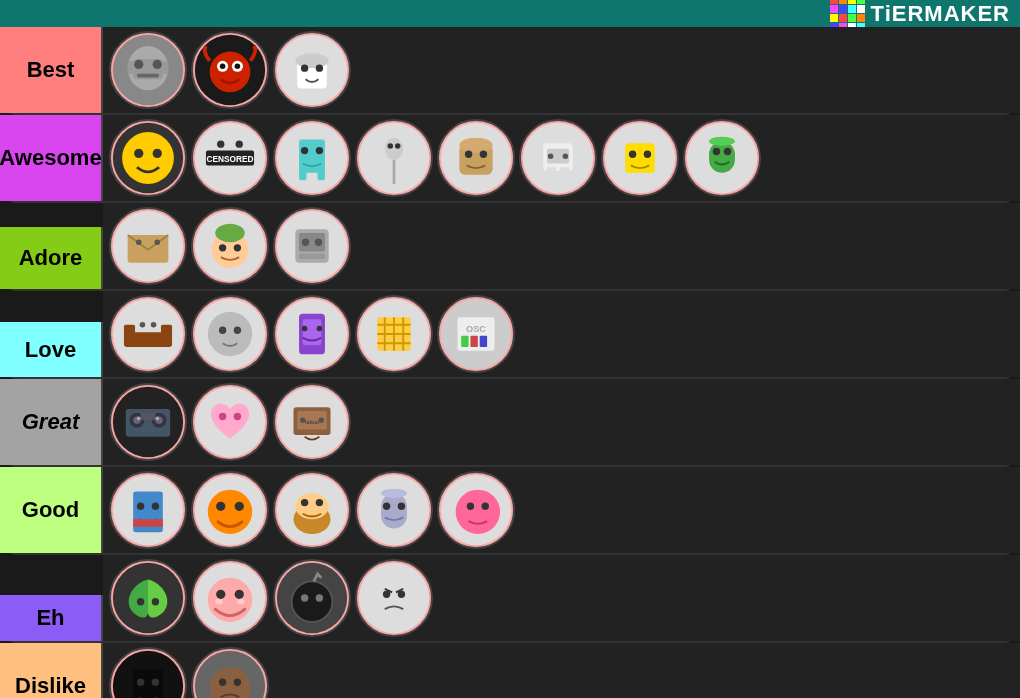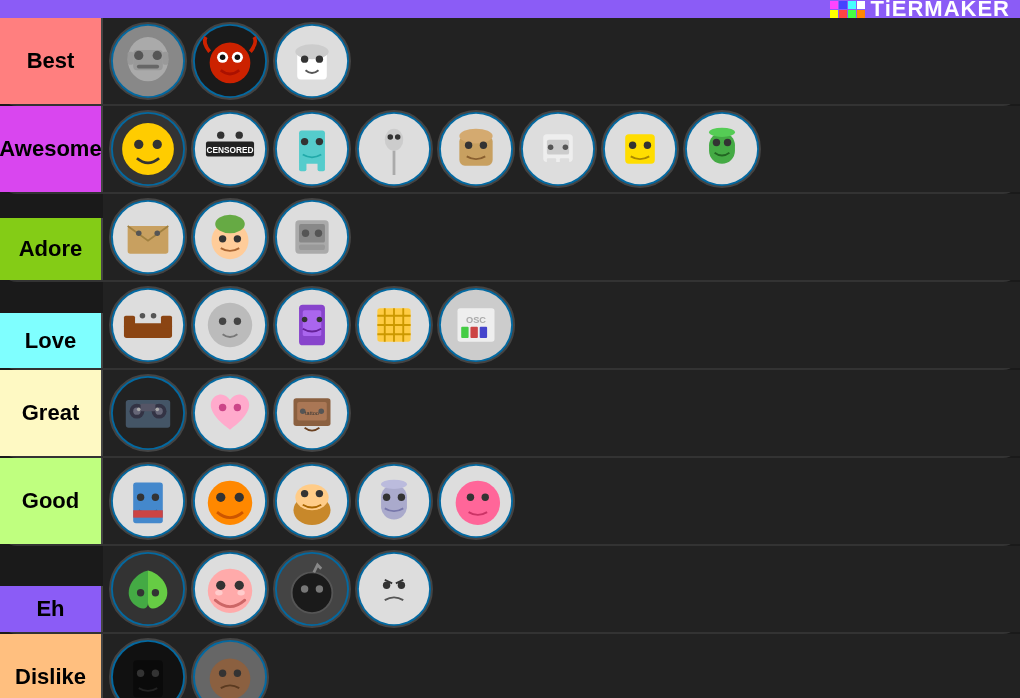--- a/index.html
+++ b/index.html
@@ -56,45 +56,45 @@
       padding: 4px 6px;
       gap: 4px;
       flex: 1;
       background: #222;
     }
     .tier-item {
       width: 78px;
       height: 78px;
       border-radius: 50%;
       overflow: hidden;
-      background: #0369a1;
+      background: #fca5a5;
       flex-shrink: 0;
       border: 2px solid #444;
       display: flex;
       align-items: flex-end;
       justify-content: center;
     }
     .tier-item svg {
       width: 100%;
       height: 100%;
     }
 
     
     .best-label { background: #ff7f7f; }
     .awesome-label { background: #d946ef; }
     .adore-label { background: #84cc16; margin-top: 24px; }
     .love-label { background: #7fffff; margin-top: 31px; }
-    .great-label { background: #fef9c3; }
+    .great-label { background: #a3a3a3; font-style: italic; }
     .good-label { background: #bfff7f; }
     .eh-label { background: #8b5cf6; margin-top: 40px; }
     .dislike-label { background: #ffbf7f; }
 
     .top-bar {
-      background: #8b5cf6;
-      height: 18px;
+      background: #0f766e;
+      height: 27px;
       display: flex;
       align-items: center;
       justify-content: flex-end;
       padding-right: 10px;
     }
   </style>
 </head>
 <body>
 
 <div class="top-bar">

